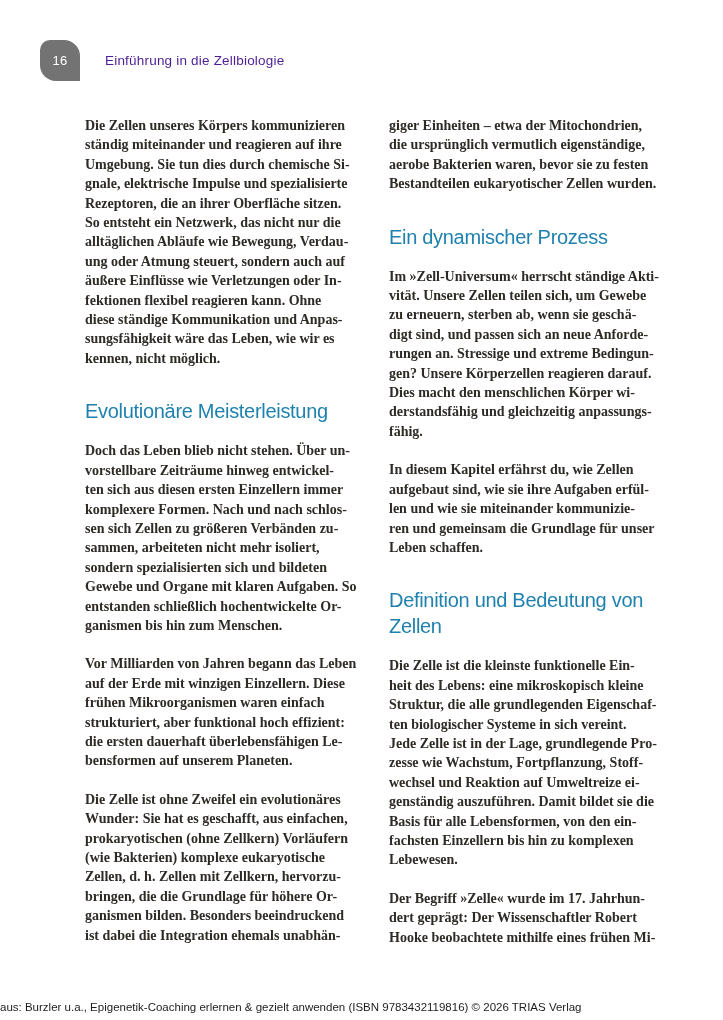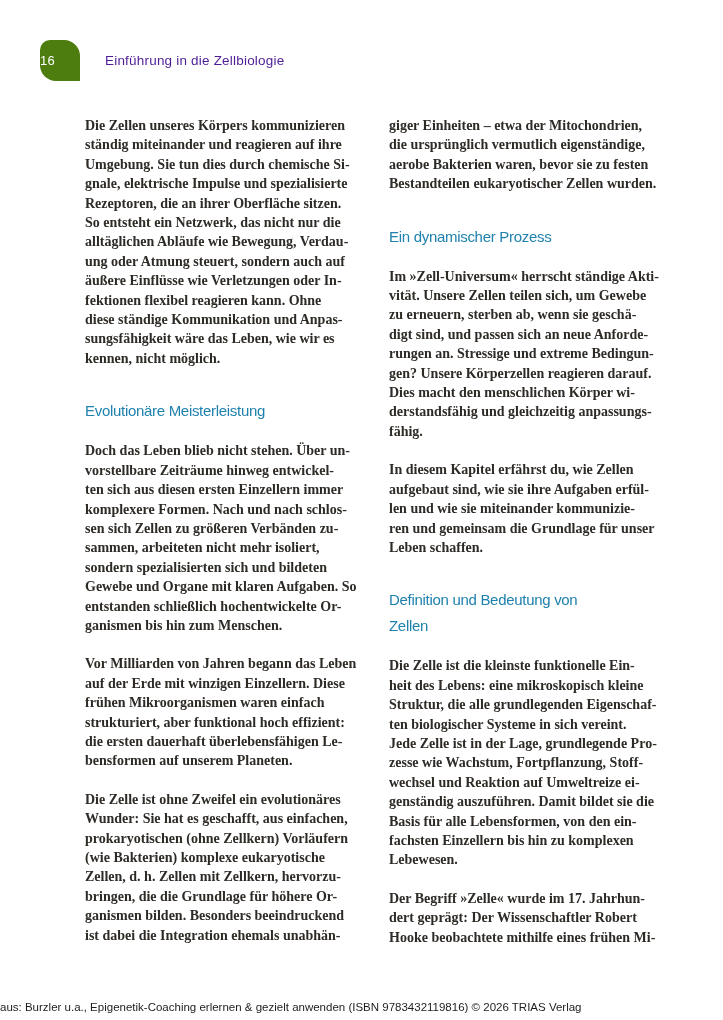--- a/index.html
+++ b/index.html
@@ -20,25 +20,25 @@
     position: absolute;
     top: 40px;
     left: 40px;
     display: flex;
     align-items: center;
     gap: 25px;
   }
   .page-badge {
     width: 40px;
     height: 41px;
-    background: #4d7c0f;
+    background: #737373;
     border-radius: 10px 16px 0 16px;
     display: flex;
     align-items: center;
-    justify-content: flex-start;
+    justify-content: center;
     color: #ffffff;
     font-size: 13px;
     font-weight: 400;
     letter-spacing: 0.3px;
   }
   .chapter-title {
     color: #4c1d95;
     font-size: 13.5px;
     letter-spacing: 0.2px;
   }
@@ -63,21 +63,21 @@
     white-space: pre-line;
     font-weight: bold;
   }
   .body-par:last-child {
     margin-bottom: 14px;
   }
   .section-heading {
     margin: 30px 0 17px 0;
     font-family: "Liberation Sans", sans-serif;
     font-weight: 400;
-    font-size: 15px;
+    font-size: 20px;
     line-height: 26px;
     letter-spacing: -0.3px;
     color: #1f81ae;
     white-space: pre-line;
   }
 
   
   .page-footer {
     position: absolute;
     left: 0;

